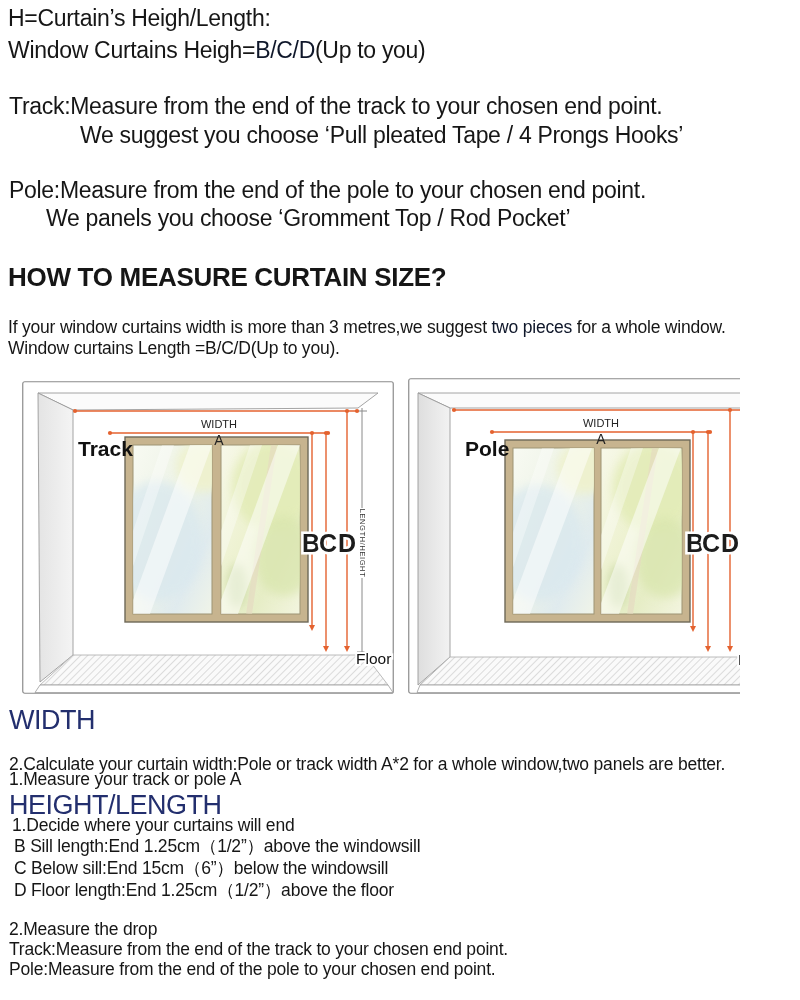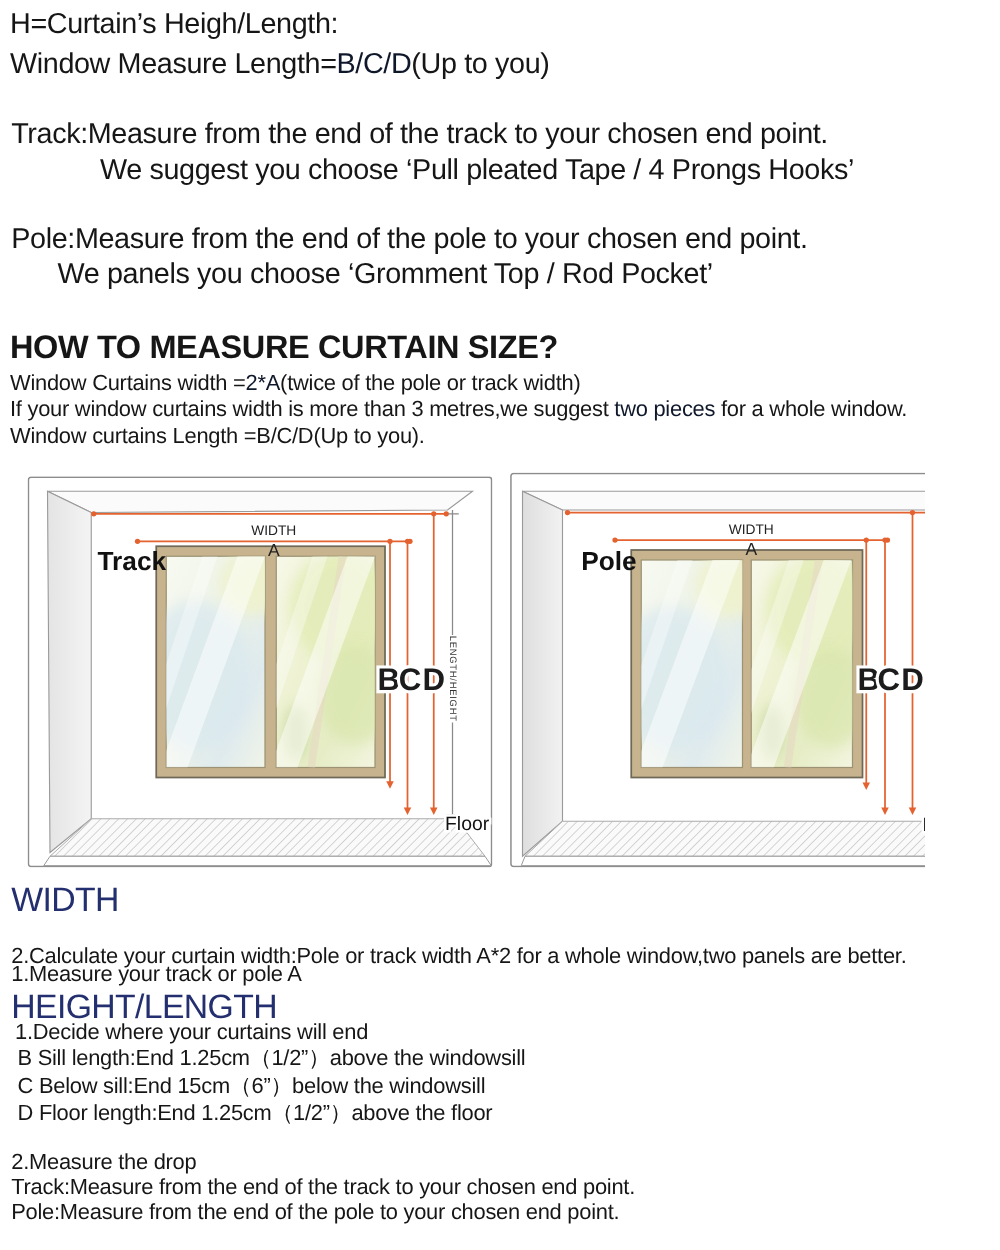--- a/index.html
+++ b/index.html
@@ -14,29 +14,28 @@
   .h1{font-size:26px;font-weight:bold;letter-spacing:-0.3px;}
   .navy{color:#232f6e;font-size:27px;letter-spacing:-0.5px;font-weight:500;}
   svg text{font-family:"Liberation Sans","DejaVu Sans",sans-serif;}
 </style>
 </head>
 <body>
 
 <div class="page">
 
   <div class="abs t23" style="left:8px;top:4px;">H=Curtain’s Heigh/Length:</div>
-  <div class="abs t23" style="left:8px;top:36px;"><span>Window Measure Length=</span><span class="red">B/C/D</span><span>(Up to you)</span></div>
+  <div class="abs t23" style="left:8px;top:36px;"><span>Window Curtains Heigh=</span><span class="red">B/C/D</span><span>(Up to you)</span></div>
 
   <div class="abs t23" style="left:9px;top:92px;">Track:Measure from the end of the track to your chosen end point.</div>
   <div class="abs t23" style="left:80px;top:121px;">We suggest you choose ‘Pull pleated Tape / 4 Prongs Hooks’</div>
   <div class="abs t23" style="left:9px;top:176px;">Pole:Measure from the end of the pole to your chosen end point.</div>
   <div class="abs t23" style="left:46px;top:204px;">We panels you choose ‘Gromment Top / Rod Pocket’</div>
 
   <div class="abs h1" style="left:8px;top:262px;">HOW TO MEASURE CURTAIN SIZE?</div>
-  <div class="abs t18" style="left:8px;top:295px;"><span>Window Curtains width =</span><span class="red">2*A</span><span>(twice of the pole or track width)</span></div>
   <div class="abs t18" style="left:8px;top:316px;"><span>If your window curtains width is more than 3 metres,we suggest </span><span class="red">two pieces</span><span> for a whole window.</span></div>
   <div class="abs t18" style="left:8px;top:337px;">Window curtains Length =B/C/D(Up to you).</div>
 
   <svg class="abs" style="left:22px;top:381px;" width="372" height="313" viewBox="0 0 372 313">
     <defs>
       <linearGradient id="wallL" x1="0" y1="0" x2="1" y2="0">
         <stop offset="0" stop-color="#e4e4e4"></stop>
           <stop offset="1" stop-color="#f4f4f4"></stop>
       </linearGradient>
       <pattern id="hatchL" patternUnits="userSpaceOnUse" width="5" height="5" patternTransform="rotate(45)">

